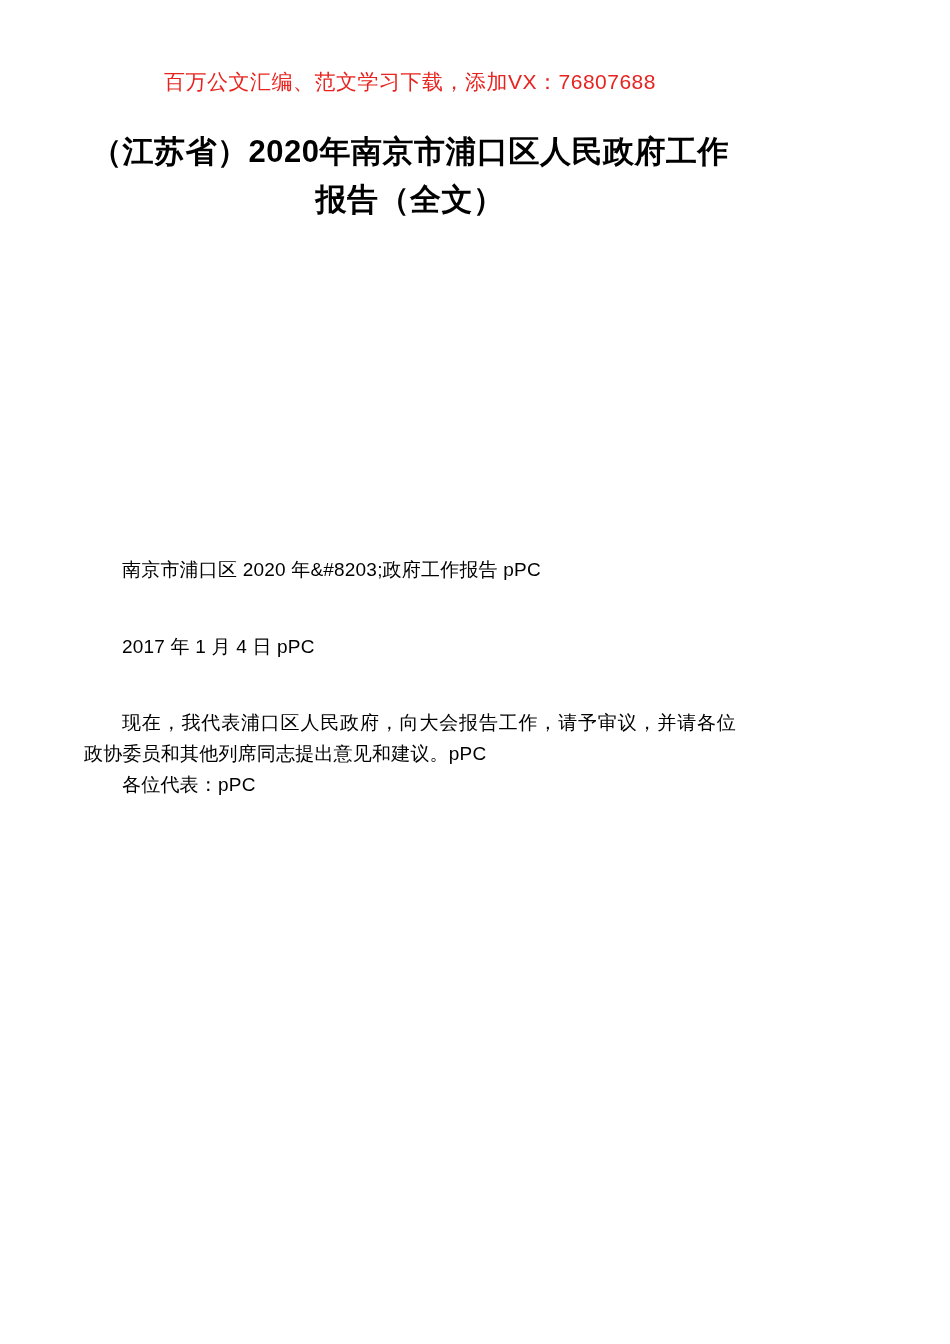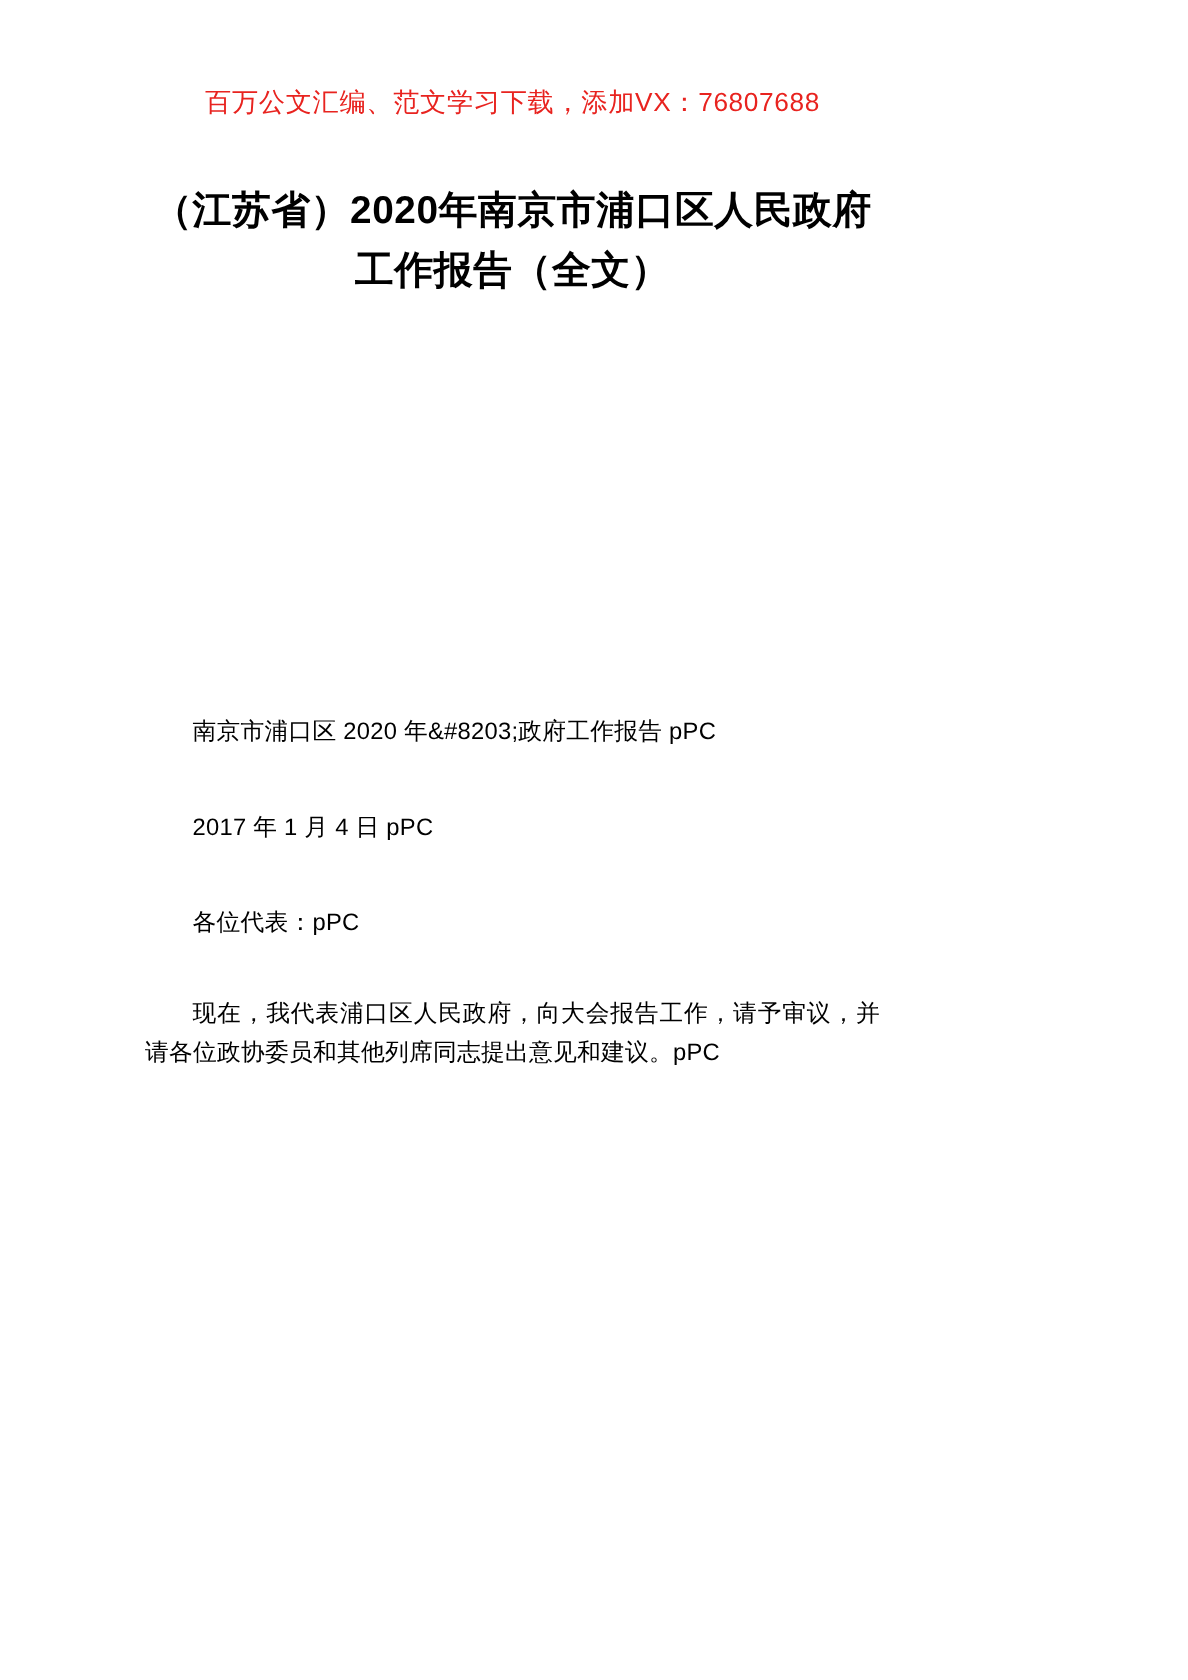--- a/index.html
+++ b/index.html
@@ -12,34 +12,34 @@
     height: 1344px;
     font-family: "Liberation Sans", sans-serif;
     color: #000000;
     position: relative;
     overflow: hidden;
   }
   .page {
     width: 820px;
     height: 1344px;
     box-sizing: border-box;
-    padding: 0 116px;
+    padding: 0 84px;
     position: relative;
   }
   .watermark {
     color: #e8231f;
     font-size: 21px;
     font-family: "Liberation Sans", sans-serif;
     text-align: center;
     letter-spacing: 0.5px;
     padding-top: 68px;
     white-space: nowrap;
   }
   .doc-title {
-    margin-top: 48px;
+    margin-top: 32px;
     text-align: center;
     font-size: 31px;
     font-weight: bold;
     line-height: 1.55;
     letter-spacing: 0.5px;
   }
   .spacer-block {
     height: 300px;
   }
   .body-para {
@@ -71,17 +71,17 @@
 
   <h1 class="doc-title">（江苏省）2020年南京市浦口区人民政府工作报告（全文）</h1>
 
   <div class="spacer-block"></div>
 
   <p class="body-para indent first-para">南京市浦口区 2020 年&amp;#8203;政府工作报告 pPC</p>
 
 
   <p class="body-para indent">2017 年 1 月 4 日 pPC</p>
 
+  <p class="body-para indent last-para">现在，我代表浦口区人民政府，向大会报告工作，请予审议，并请各位政协委员和其他列席同志提出意见和建议。pPC</p>
+
   <p class="body-para indent para-tight">各位代表：pPC</p>
-
-  <p class="body-para indent last-para">现在，我代表浦口区人民政府，向大会报告工作，请予审议，并请各位政协委员和其他列席同志提出意见和建议。pPC</p>
 
 </div>
 
 </body></html>

